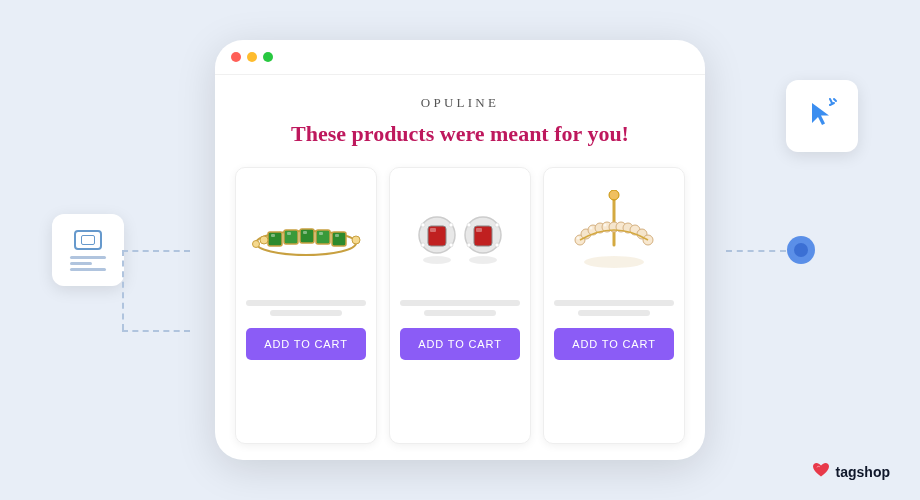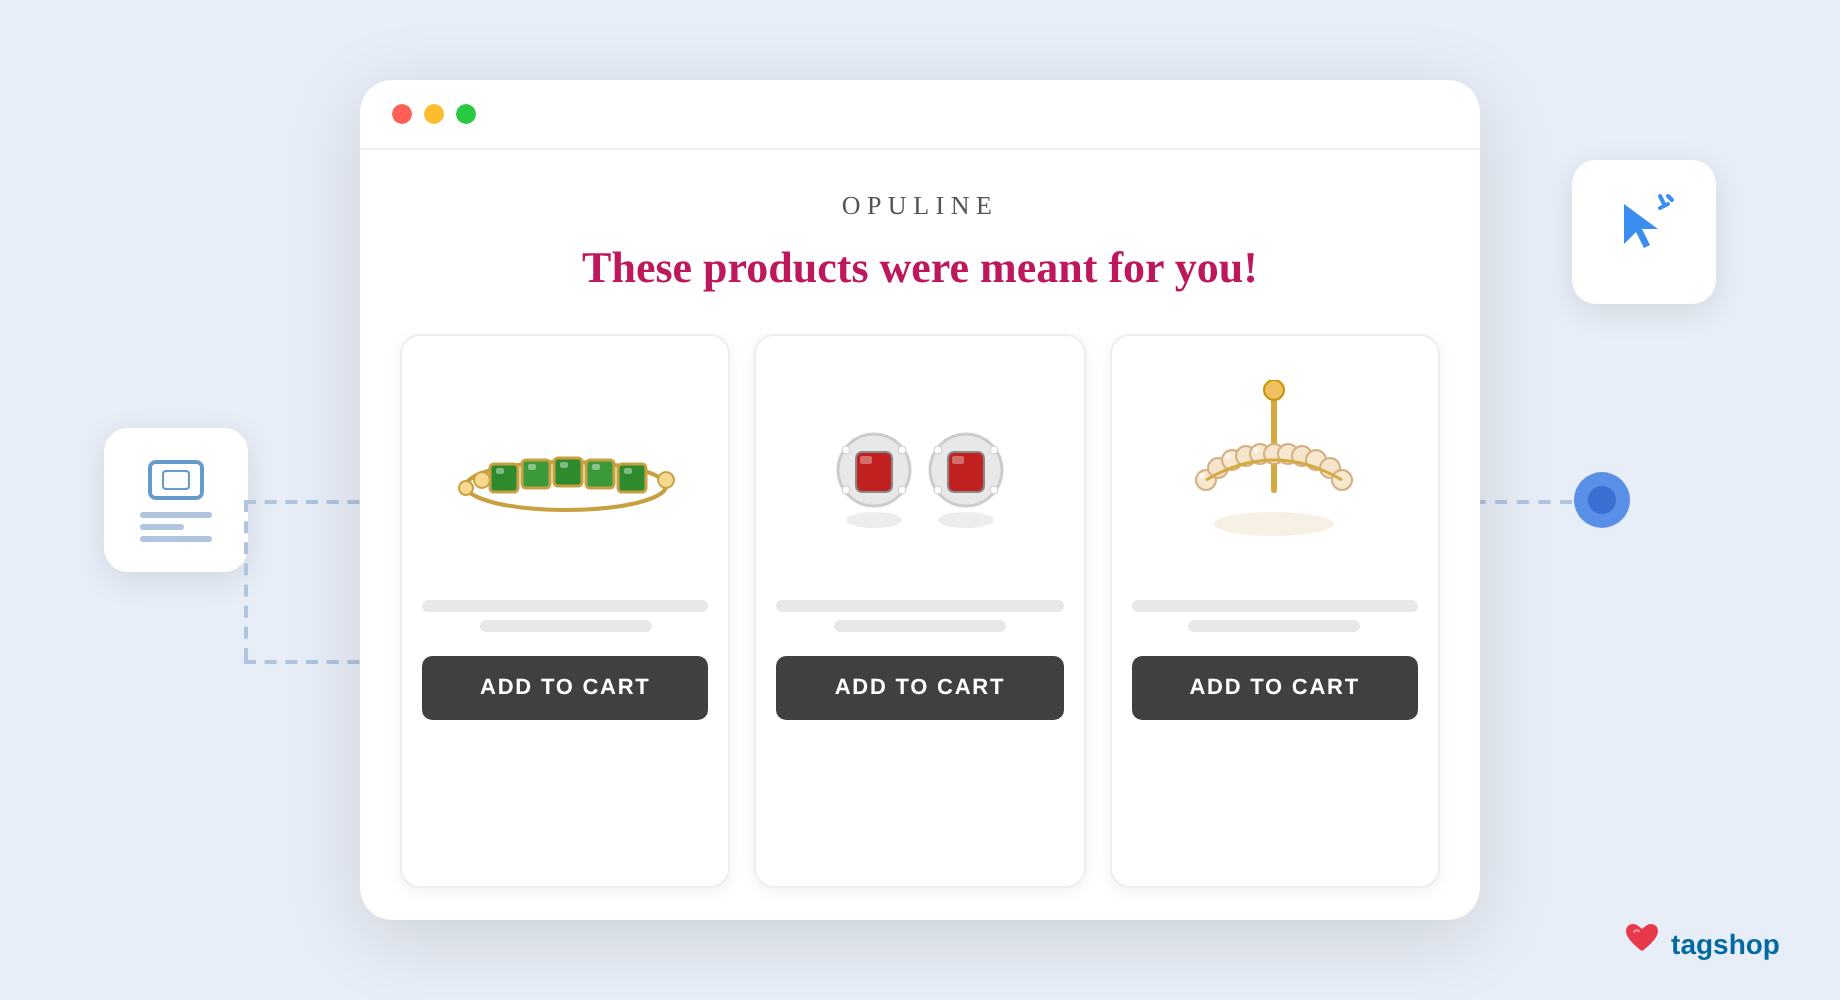--- a/index.html
+++ b/index.html
@@ -122,24 +122,24 @@
       position: absolute;
       right: 134px;
       top: 50%;
       width: 60px;
       height: 1px;
       border-top: 2px dashed #b0c4de;
     }
 
     
     .browser-window {
-      width: 560px;
+      width: 490px;
       height: 420px;
       background: white;
-      border-radius: 16px;
+      border-radius: 28px;
       box-shadow: 0 8px 40px rgba(0,0,0,0.13);
       overflow: hidden;
       display: flex;
       flex-direction: column;
       position: relative;
       z-index: 2;
     }
 
     .browser-titlebar {
       display: flex;
@@ -229,26 +229,26 @@
       border-radius: 3px;
       background: #e8e8e8;
     }
 
     .placeholder-line.full { width: 100%; }
     .placeholder-line.half { width: 60%; margin: 0 auto; }
 
     .add-to-cart-btn {
       width: 100%;
       padding: 10px 6px;
-      background: #404040;
+      background: #8b5cf6;
       color: white;
       border: none;
       border-radius: 5px;
       font-size: 11px;
-      font-weight: 700;
+      font-weight: 400;
       letter-spacing: 0.08em;
       cursor: pointer;
       text-transform: uppercase;
       font-family: sans-serif;
     }
 
     
     .tagshop-brand {
       position: absolute;
       bottom: 18px;
@@ -261,21 +261,21 @@
       font-family: sans-serif;
     }
 
     .tagshop-heart {
       color: #e8394a;
       font-size: 16px;
     }
 
     .tagshop-name {
       font-weight: 600;
-      color: #0369a1;
+      color: #0f172a;
     }
 
     
     .right-dot-ring {
       position: absolute;
       right: 105px;
       top: calc(50% - 14px);
       width: 28px;
       height: 28px;
       border-radius: 50%;

